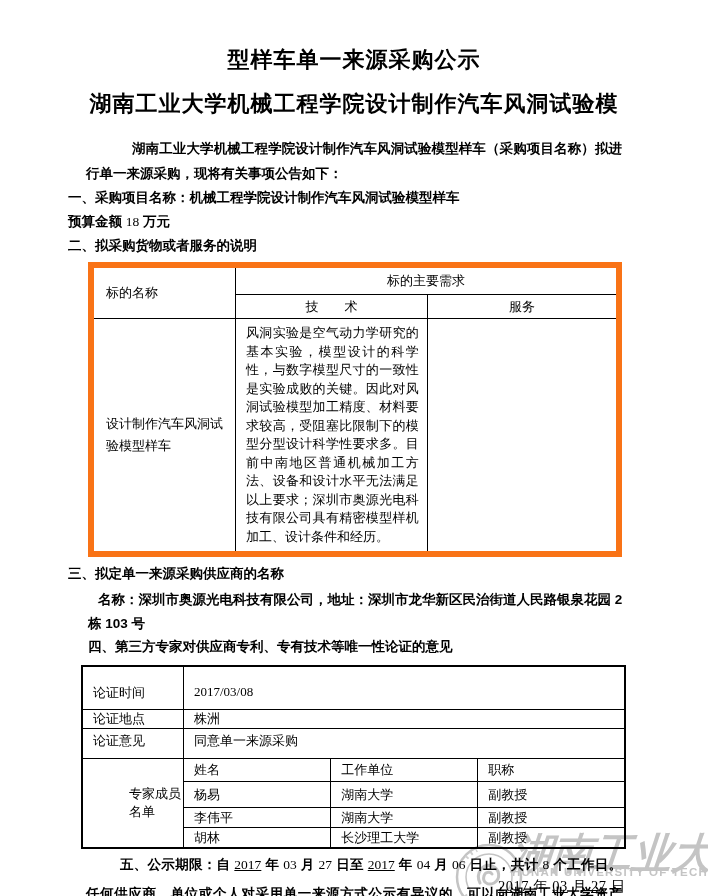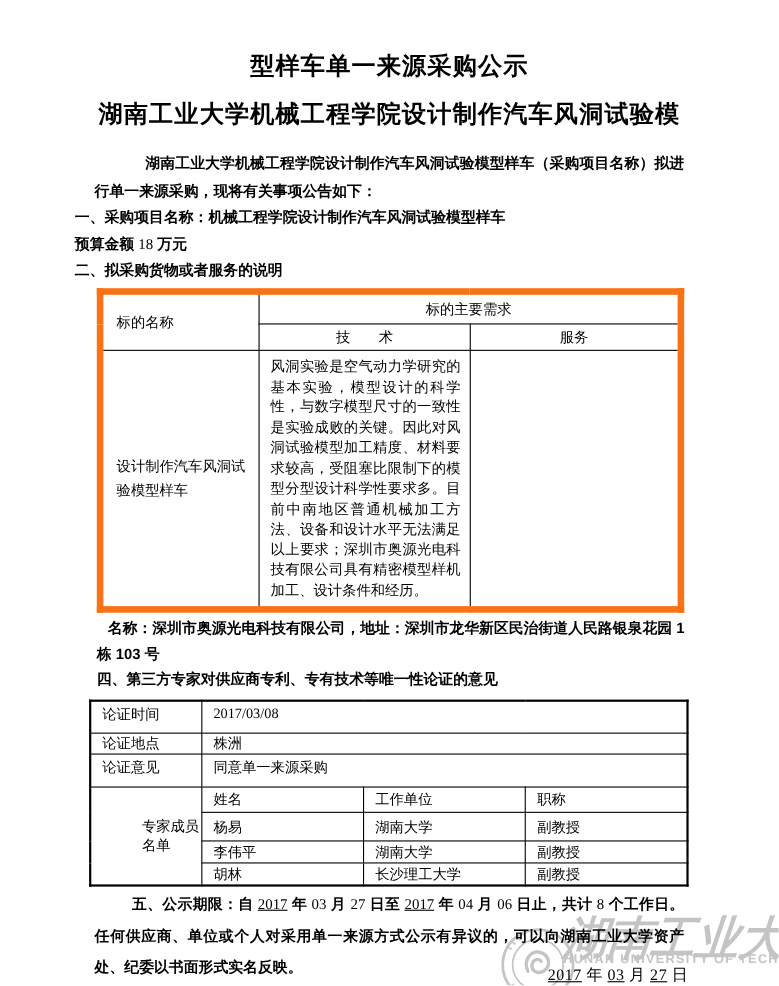--- a/index.html
+++ b/index.html
@@ -59,21 +59,21 @@
   .t1 .c-serv{width:62px;}
   
   .t2{
     margin:6px 0 0 81px;
     width:545px;
     border:2px solid #000;
     table-layout:fixed;
     font-size:13px;
   }
   .t2 td{border:1px solid #000;padding:0 0 0 10px;vertical-align:middle;text-align:left;}
-  .t2 .r-time td{height:25px;vertical-align:top;padding-top:3px;}
+  .t2 .r-time td{height:25px;vertical-align:top;padding-top:17px;}
   .t2 .r-place td{height:18px;}
   .t2 .r-opinion td{height:26px;vertical-align:top;padding-top:3px;}
   .t2 .c-label{width:90px;}
   .t2 .c-experts{width:90px;padding-left:46px;}
   .t2 .c-ename{width:97px;}
   .t2 .c-eunit{width:184px;}
   .t2 .c-etitle{width:134px;}
   .t2 .r-ehead td{height:22px;}
   .t2 .r-e1 td{height:25px;}
   .t2 .r-e2 td{height:19px;}
@@ -160,21 +160,22 @@
         <td class="c-serv-h">服务</td>
       </tr>
       <tr>
         <td class="c-name">设计制作汽车风洞试验模型样车</td>
         <td class="c-tech">风洞实验是空气动力学研究的基本实验，模型设计的科学性，与数字模型尺寸的一致性是实验成败的关键。因此对风洞试验模型加工精度、材料要求较高，受阻塞比限制下的模型分型设计科学性要求多。目前中南地区普通机械加工方法、设备和设计水平无法满足以上要求；深圳市奥源光电科技有限公司具有精密模型样机加工、设计条件和经历。</td>
         <td class="c-serv"></td>
       </tr>
     </tbody>
       </table>
 
-    <div class="h h-flush" style="text-indent:10px;line-height:24px;margin-top:2px;">名称：深圳市奥源光电科技有限公司，地址：深圳市龙华新区民治街道人民路银泉花园 1</div>
+    <div class="h" style="margin-top:5px;">三、拟定单一来源采购供应商的名称</div>
+    <div class="h h-flush" style="text-indent:10px;line-height:24px;margin-top:2px;">名称：深圳市奥源光电科技有限公司，地址：深圳市龙华新区民治街道人民路银泉花园 2</div>
     <div class="h h-flush" style="line-height:23px;">栋 103 号</div>
 
     <div class="h h-flush">四、第三方专家对供应商专利、专有技术等唯一性论证的意见</div>
 
     <table class="t2">
       <tbody>
           <tr class="r-time">
         <td class="c-label">论证时间</td>
         <td colspan="3">2017/03/08</td>
       </tr>

